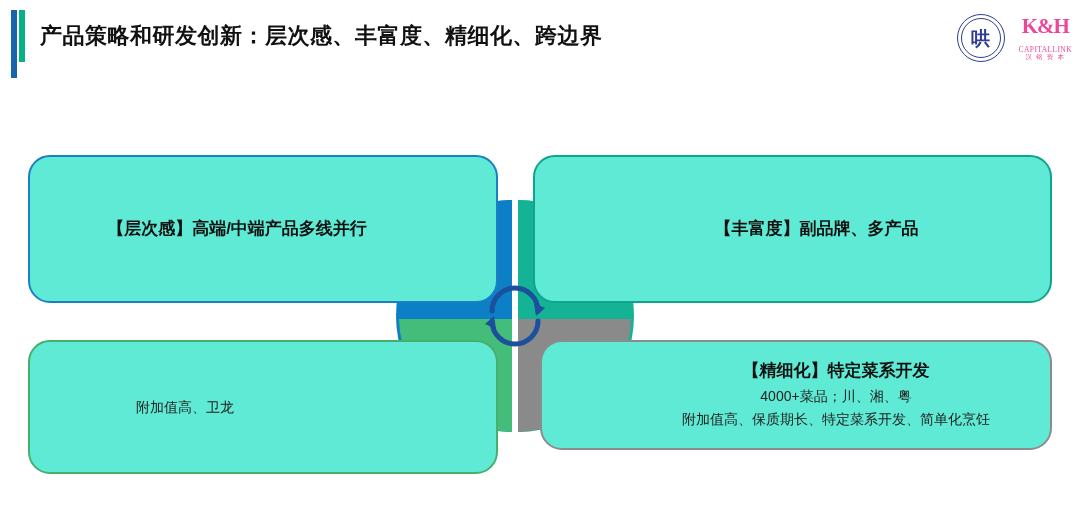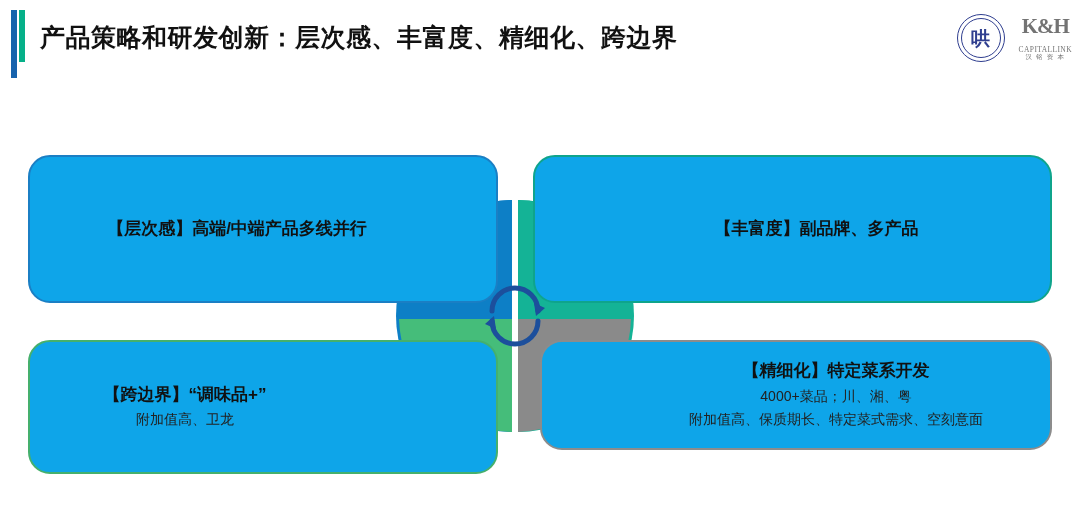--- a/index.html
+++ b/index.html
@@ -24,21 +24,21 @@
   }
   #header-accent-teal {
     position: absolute;
     left: 19px; top: 10px;
     width: 6px; height: 52px;
     background: #06b089;
   }
   #page-title {
     position: absolute;
     left: 40px; top: 21px;
-    font-size: 25px;
+    font-size: 22px;
     font-weight: bold;
     color: #111111;
     letter-spacing: 0.5px;
     white-space: nowrap;
   }
 
   
   #logo-group {
     position: absolute;
     right: 8px; top: 10px;
@@ -70,21 +70,21 @@
     color: #2f3e8f;
     font-weight: bold;
     line-height: 1;
     font-family: "DejaVu Sans", sans-serif;
   }
   #capitallink-logo {
     display: flex;
     flex-direction: column;
     align-items: center;
     justify-content: center;
-    color: #737373;
+    color: #ec4899;
     line-height: 1;
   }
   #capitallink-mark {
     font-size: 21px;
     font-weight: bold;
     letter-spacing: -1px;
     font-family: "Liberation Serif", serif;
   }
   #capitallink-name {
     font-size: 7.5px;
@@ -102,21 +102,21 @@
   #diagram {
     position: absolute;
     left: 0; top: 0;
     width: 1080px; height: 522px;
   }
 
   .panel {
     position: absolute;
     box-sizing: border-box;
     border-radius: 22px;
-    background: #0ea5e9;
+    background: #5eead4;
     display: flex;
     flex-direction: column;
     align-items: center;
     justify-content: center;
     text-align: center;
   }
   #panel-top-left   { left: 28px;  top: 155px; width: 470px; height: 148px; border: 2px solid #1b7fc4; }
   #panel-top-right  { left: 533px; top: 155px; width: 519px; height: 148px; border: 2px solid #0fa48c; }
   #panel-bottom-left{ left: 28px;  top: 340px; width: 470px; height: 134px; border: 2px solid #45b06d; }
   #panel-bottom-right{left: 540px; top: 340px; width: 512px; height: 110px; border: 2px solid #8c8c8c; }
@@ -223,21 +223,20 @@
 
 <div class="panel" id="panel-top-left">
   <div class="panel-heading">【层次感】高端/中端产品多线并行</div>
 </div>
 
 <div class="panel" id="panel-top-right">
   <div class="panel-heading">【丰富度】副品牌、多产品</div>
 </div>
 
 <div class="panel" id="panel-bottom-left">
-  <div class="panel-heading">【跨边界】“调味品+”</div>
   <div class="panel-sub">附加值高、卫龙</div>
 </div>
 
 <div class="panel" id="panel-bottom-right">
   <div class="panel-heading">【精细化】特定菜系开发</div>
   <div class="panel-sub">4000+菜品；川、湘、粤</div>
-  <div class="panel-sub">附加值高、保质期长、特定菜式需求、空刻意面</div>
+  <div class="panel-sub">附加值高、保质期长、特定菜系开发、简单化烹饪</div>
 </div>
 
 </body></html>

